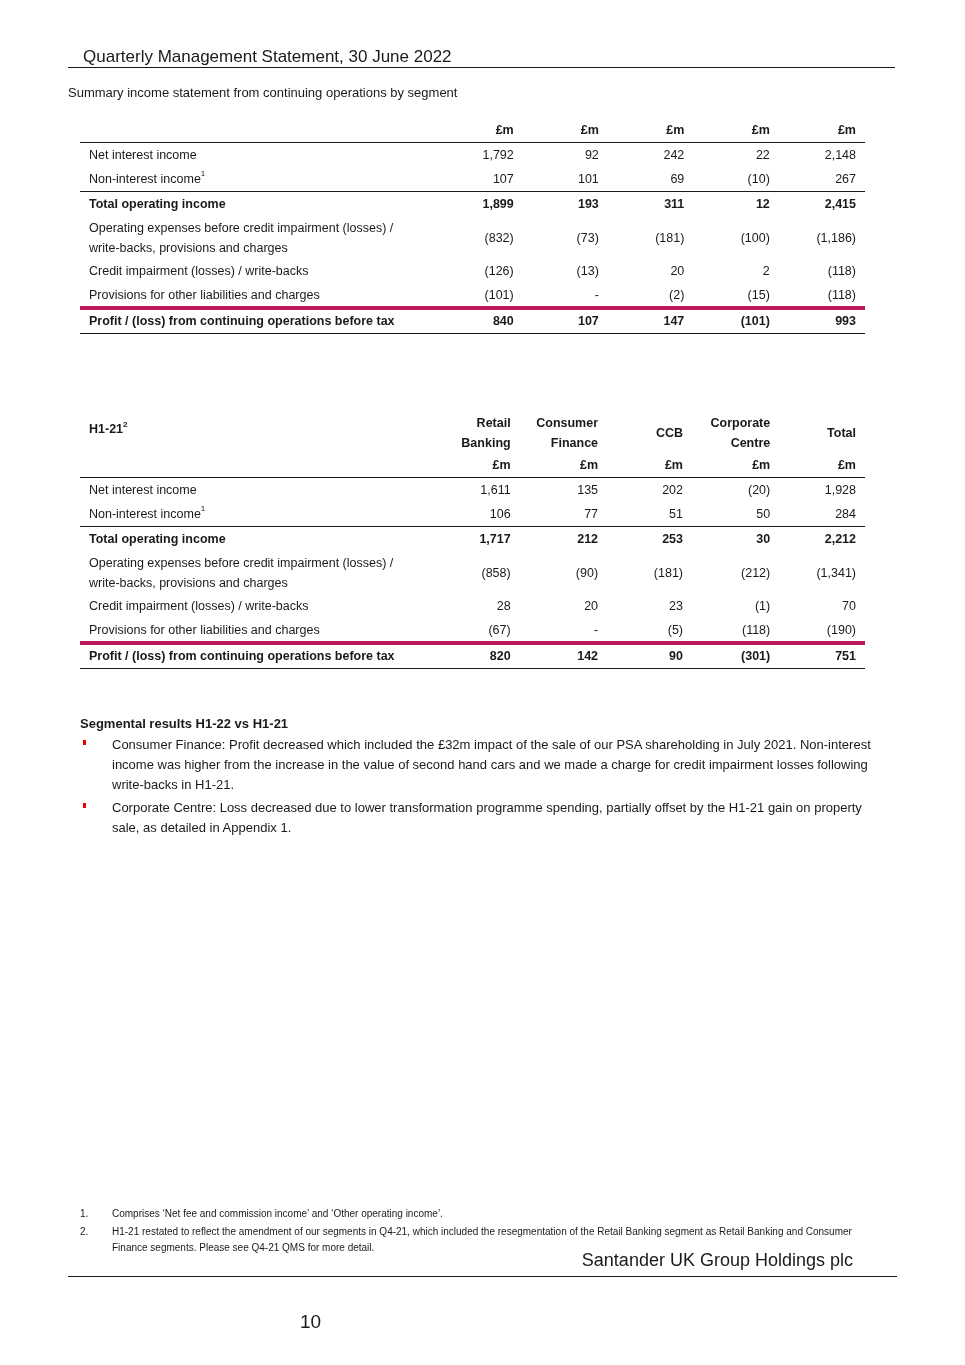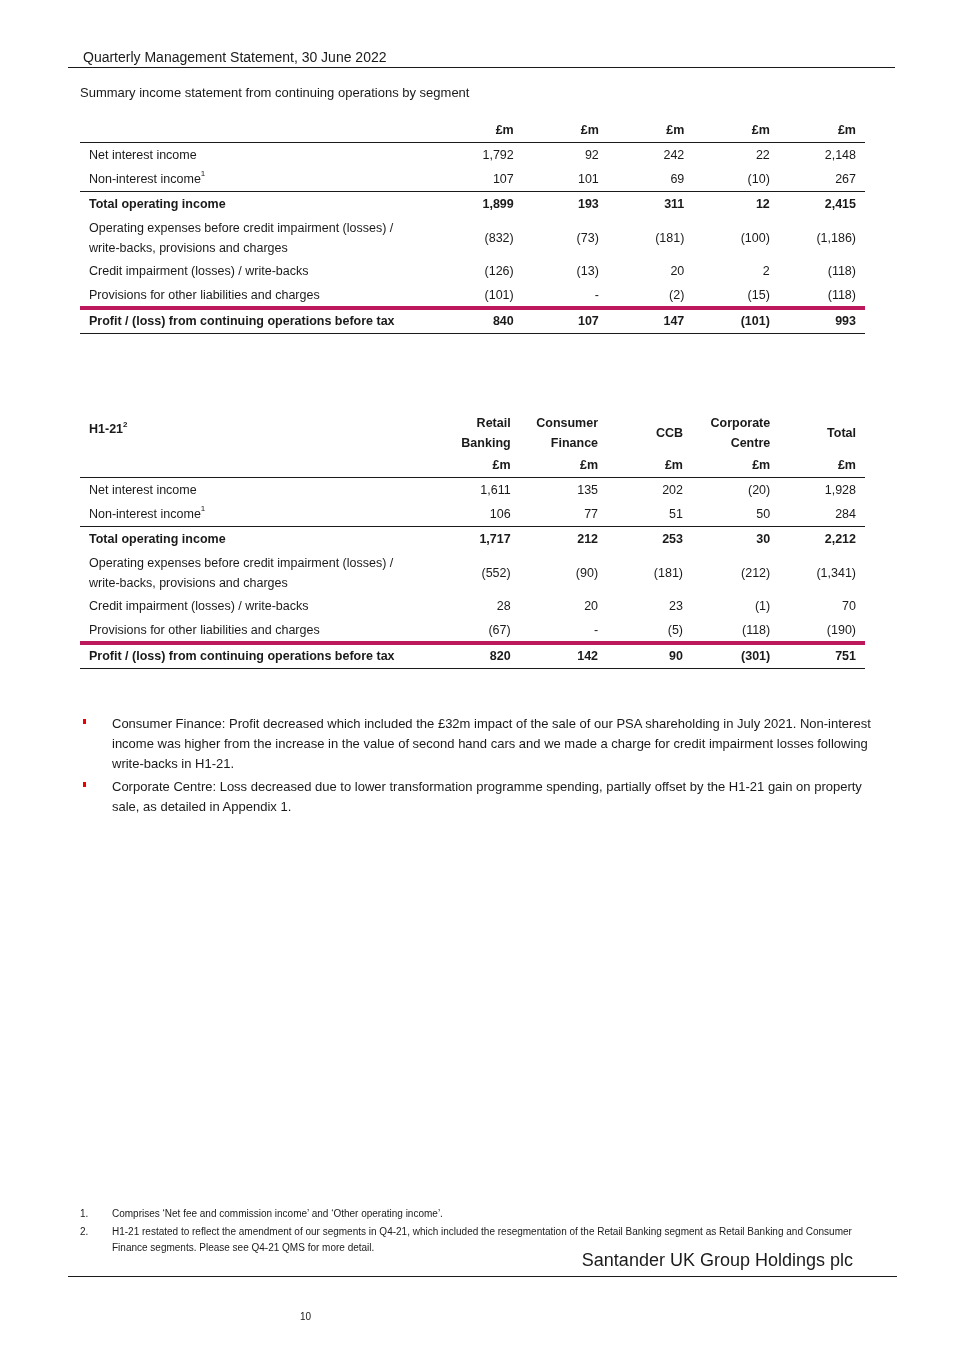--- a/index.html
+++ b/index.html
@@ -7,24 +7,24 @@
     body {
       position: relative;
       font-family: "Liberation Sans", "DejaVu Sans", sans-serif;
       color: #1a1a1a;
       font-size: 13px;
       overflow: hidden;
     }
     .page-header {
       position: absolute; left: 68px; top: 48px; width: 827px;
       border-bottom: 1.5px solid #1a1a1a; padding: 0 0 1px 15px;
-      font-size: 14px; line-height: 18px;
+      font-size: 17px; line-height: 18px;
     }
     .subtitle {
-      position: absolute; left: 80px; top: 84px;
+      position: absolute; left: 68px; top: 84px;
       font-size: 13px; line-height: 18px;
     }
     table.seg {
       position: absolute; left: 80px; width: 785px;
       border-collapse: collapse; font-size: 12.5px;
     }
     table.seg td, table.seg th { padding: 0 9px; line-height: 20px; }
     table.seg th { font-weight: bold; vertical-align: middle; }
     table.seg th.period { text-align: left; vertical-align: top; padding-top: 6px; }
     table.seg th.num { text-align: right; }
@@ -50,21 +50,21 @@
     .footnotes {
       position: absolute; left: 80px; top: 1206px; width: 800px;
       font-size: 10px; line-height: 16px;
     }
     .footnotes .fn { display: flex; margin-bottom: 2px; }
     .footnotes .fn-num { width: 32px; flex: none; }
     .page-footer-rule {
       position: absolute; left: 68px; top: 1276px; width: 829px;
       border-top: 1.5px solid #1a1a1a;
     }
-    .page-number { position: absolute; left: 300px; top: 1311px; font-size: 10px; }
+    .page-number { position: absolute; left: 300px; top: 1311px; font-size: 19px; }
     .company { position: absolute; right: 112px; top: 1250px; font-size: 18px; }
   </style>
 </head>
 <body>
 
 <div class="page-header">
   <span>Quarterly Management Statement, 30 June 2022</span>
 </div>
 
 <div class="subtitle">Summary income statement from continuing operations by segment</div>
@@ -191,21 +191,21 @@
   <tr class="total-row">
     <td>Total operating income</td>
     <td class="num">1,717</td>
         <td class="num">212</td>
         <td class="num">253</td>
         <td class="num">30</td>
         <td class="num">2,212</td>
   </tr>
   <tr class="data-row two-line">
     <td><span>Operating expenses before credit impairment (losses) /</span><br><span>write-backs, provisions and charges</span></td>
-    <td class="num">(552)</td>
+    <td class="num">(858)</td>
         <td class="num">(90)</td>
         <td class="num">(181)</td>
         <td class="num">(212)</td>
         <td class="num">(1,341)</td>
   </tr>
   <tr class="data-row">
     <td>Credit impairment (losses) / write-backs</td>
     <td class="num">28</td>
         <td class="num">20</td>
         <td class="num">23</td>
@@ -225,20 +225,21 @@
     <td class="num">820</td>
         <td class="num">142</td>
         <td class="num">90</td>
         <td class="num">(301)</td>
         <td class="num">751</td>
   </tr>
 </tbody>
   </table>
 
 <div class="results">
+  <h3>Segmental results H1-22 vs H1-21</h3>
   <ul>
     <li><span class="bullet"></span><span>Consumer Finance: Profit decreased which included the £32m impact of the sale of our PSA shareholding in July 2021. Non-interest income was higher from the increase in the value of second hand cars and we made a charge for credit impairment losses following write-backs in H1-21.</span></li>
     <li><span class="bullet"></span><span>Corporate Centre: Loss decreased due to lower transformation programme spending, partially offset by the H1-21 gain on property sale, as detailed in Appendix 1.</span></li>
   </ul>
 </div>
 
 <div class="footnotes">
   <div class="fn">
     <span class="fn-num">1.</span>
     <span>Comprises ‘Net fee and commission income’ and ‘Other operating income’.</span>

